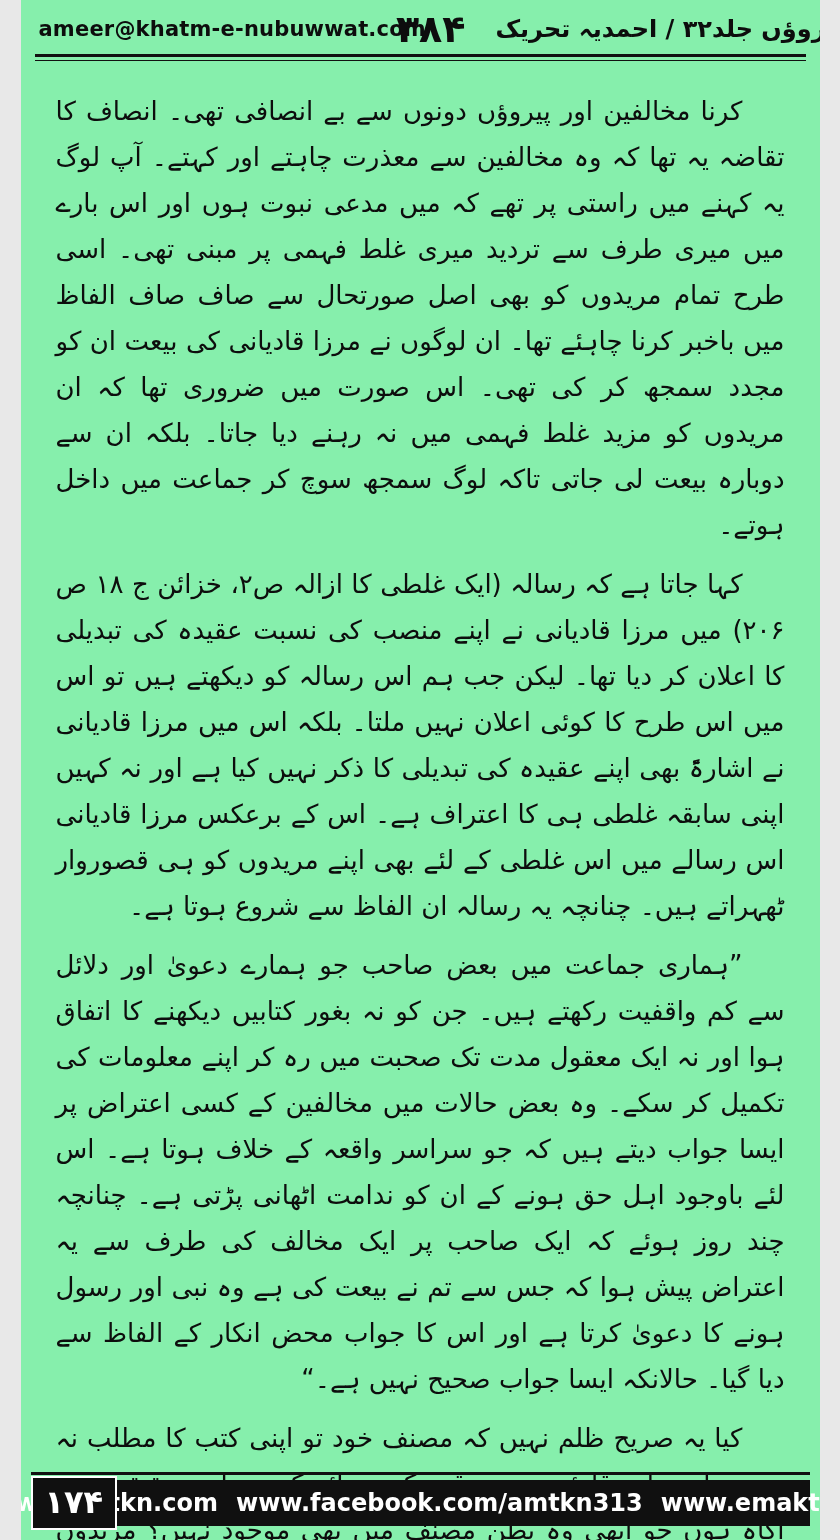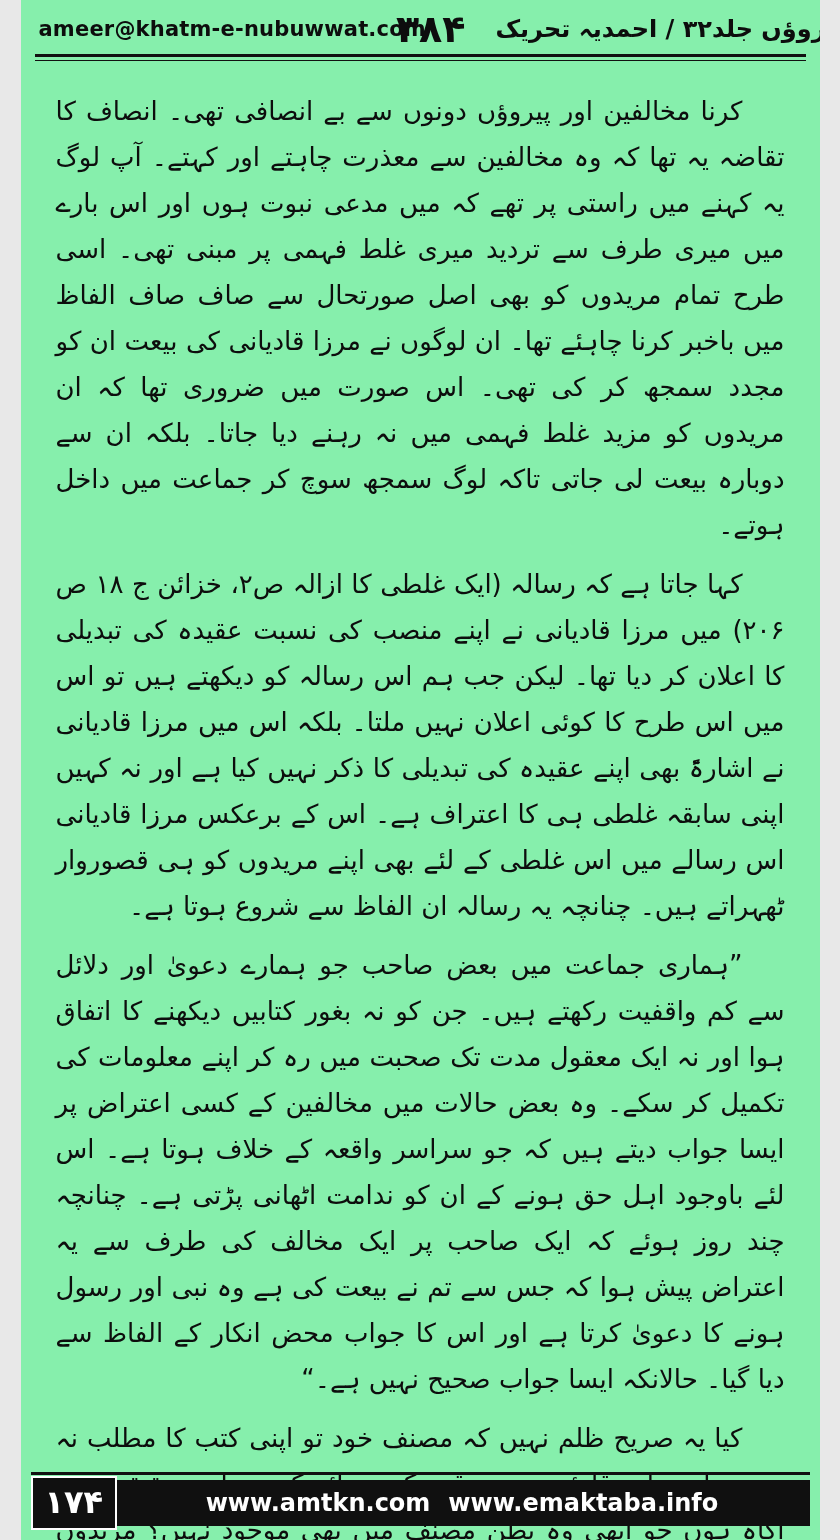--- a/index.html
+++ b/index.html
@@ -121,20 +121,21 @@
     <p>کہا جاتا ہے کہ رسالہ (ایک غلطی کا ازالہ ص۲، خزائن ج ۱۸ ص ۲۰۶) میں مرزا قادیانی نے اپنے منصب کی نسبت عقیدہ کی تبدیلی کا اعلان کر دیا تھا۔ لیکن جب ہم اس رسالہ کو دیکھتے ہیں تو اس میں اس طرح کا کوئی اعلان نہیں ملتا۔ بلکہ اس میں مرزا قادیانی نے اشارۃً بھی اپنے عقیدہ کی تبدیلی کا ذکر نہیں کیا ہے اور نہ کہیں اپنی سابقہ غلطی ہی کا اعتراف ہے۔ اس کے برعکس مرزا قادیانی اس رسالے میں اس غلطی کے لئے بھی اپنے مریدوں کو ہی قصوروار ٹھہراتے ہیں۔ چنانچہ یہ رسالہ ان الفاظ سے شروع ہوتا ہے۔</p>
     <p>”ہماری جماعت میں بعض صاحب جو ہمارے دعویٰ اور دلائل سے کم واقفیت رکھتے ہیں۔ جن کو نہ بغور کتابیں دیکھنے کا اتفاق ہوا اور نہ ایک معقول مدت تک صحبت میں رہ کر اپنے معلومات کی تکمیل کر سکے۔ وہ بعض حالات میں مخالفین کے کسی اعتراض پر ایسا جواب دیتے ہیں کہ جو سراسر واقعہ کے خلاف ہوتا ہے۔ اس لئے باوجود اہل حق ہونے کے ان کو ندامت اٹھانی پڑتی ہے۔ چنانچہ چند روز ہوئے کہ ایک صاحب پر ایک مخالف کی طرف سے یہ اعتراض پیش ہوا کہ جس سے تم نے بیعت کی ہے وہ نبی اور رسول ہونے کا دعویٰ کرتا ہے اور اس کا جواب محض انکار کے الفاظ سے دیا گیا۔ حالانکہ ایسا جواب صحیح نہیں ہے۔“</p>
     <p>کیا یہ صریح ظلم نہیں کہ مصنف خود تو اپنی کتب کا مطلب نہ سمجھتا ہو اور قارئین سے توقع رکھی جائے کہ وہ اس حقیقت سے آگاہ ہوں جو ابھی وہ بطن مصنف میں بھی موجود نہیں؟ مریدوں کی غلطی کی توجہ تو مرزا قادیانی نے بتا دی۔ کیا ان کی اپنی غلطی بھی اس وجہ سے تھی کہ انہیں (اپنی) کتابیں بغور دیکھنے کا اتفاق نہ ہوا تھا اور اپنی صحبت میں رہ کر معلومات کی تکمیل نہ کر سکے تھے؟</p>
 
   </main>
 
   <footer class="footer">
     <div class="footer-rule"></div>
     <div class="footer-bar">
       <span>www.amtkn.com</span>
+      <span>www.facebook.com/amtkn313</span>
       <span>www.emaktaba.info</span>
     </div>
     <div class="page-box">
       <div class="page-box-inner">۱۷۴</div>
     </div>
   </footer>
 
 </div>
 
 </body></html>

